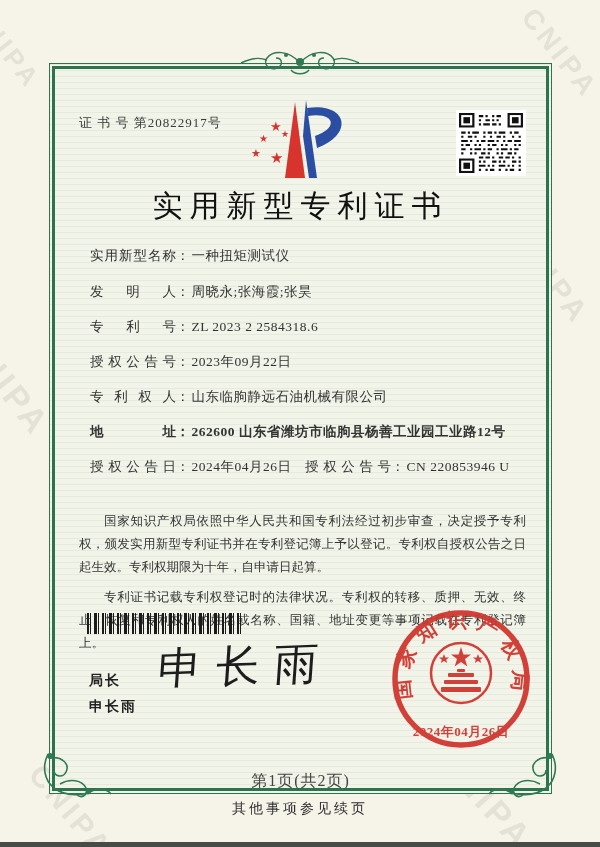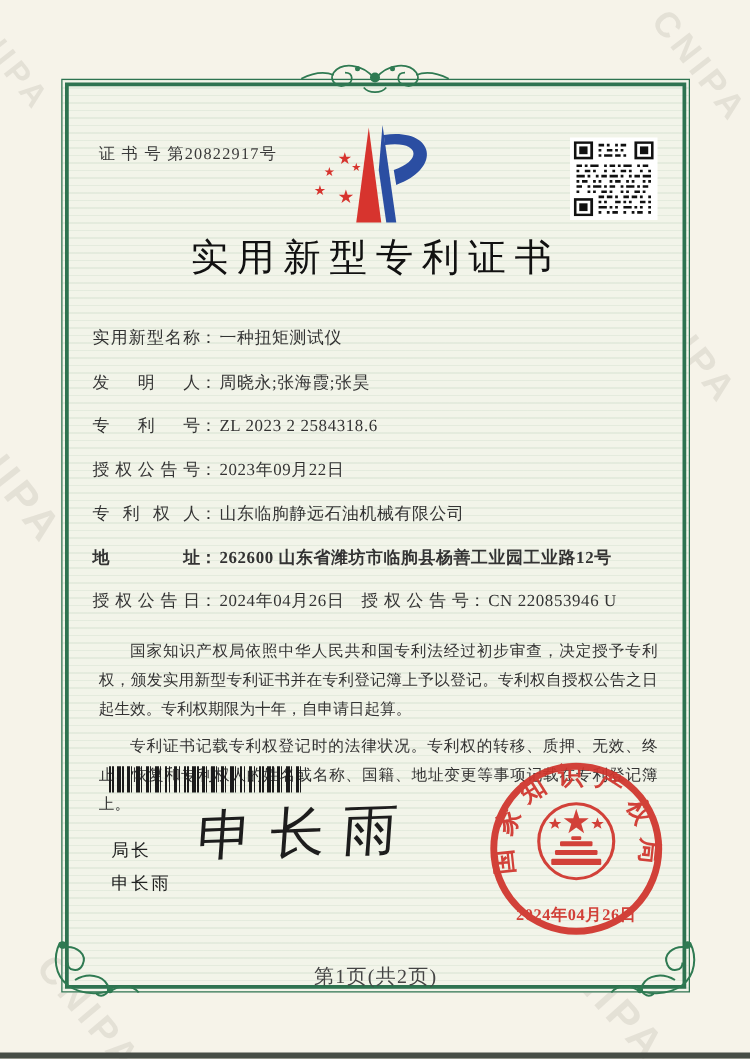--- a/index.html
+++ b/index.html
@@ -19,38 +19,38 @@
   .frame::before{content:'';position:absolute;inset:2px;border:3px solid #2e7350;pointer-events:none;}
   .cert-no{position:absolute;left:29px;top:38px;font-size:13px;letter-spacing:1px;color:#3a3a3a;margin-top:12px;}
   
   .logo{position:absolute;left:193px;top:32px;width:118px;height:88px;}
   .logo .star{position:absolute;color:#d7342e;line-height:1;}
   
   .qr{position:absolute;left:406px;top:46px;width:70px;height:66px;background:#fff;padding:3px;box-sizing:border-box;}
   .title{position:absolute;left:0;top:122px;width:100%;text-align:center;
          font-size:30px;font-weight:normal;letter-spacing:7px;color:#111;}
   
-  .frow{position:absolute;left:24px;width:452px;font-size:13.5px;color:#333;white-space:nowrap;margin-top:14px;}
+  .frow{position:absolute;left:40px;width:452px;font-size:13.5px;color:#333;white-space:nowrap;}
   .flabel{display:inline-block;width:86px;text-align:justify;text-align-last:justify;vertical-align:top;}
   .fcolon{display:inline-block;margin-right:2px;}
   .fval{letter-spacing:0.5px;}
   .fpair2{position:absolute;left:215px;top:0;}
   
   .paras{position:absolute;left:29px;top:446px;width:447px;font-size:12.5px;line-height:23px;
          color:#333;text-align:justify;}
   .paras p{margin:0 0 7px 0;text-indent:2em;}
   
   .barcode{position:absolute;left:37px;top:549px;width:154px;height:21px;
     background:repeating-linear-gradient(90deg,
       #1b1b1b 0 2px,rgba(0,0,0,0) 2px 3px,
       #1b1b1b 3px 4px,rgba(0,0,0,0) 4px 7px,
       #1b1b1b 7px 10px,rgba(0,0,0,0) 10px 11px,
       #1b1b1b 11px 12px,rgba(0,0,0,0) 12px 15px);}
   .director{position:absolute;left:39px;top:603px;font-family:"Liberation Sans","DejaVu Sans",sans-serif;
-            font-size:14px;font-weight:normal;color:#222;letter-spacing:2px;line-height:26px;}
+            font-size:14px;font-weight:bold;color:#222;letter-spacing:2px;line-height:26px;}
   .signature{position:absolute;left:108px;top:573px;font-size:44px;color:#1d1d1d;
              letter-spacing:14px;transform:rotate(-2deg) skewX(-6deg);white-space:nowrap;}
   .seal{position:absolute;left:336px;top:543px;width:150px;height:150px;opacity:0.93;}
   .page-num{position:absolute;left:0;top:707px;width:100%;text-align:center;font-size:16px;color:#444;letter-spacing:1px;}
   .footer-note{position:absolute;left:0;top:800px;width:100%;text-align:center;z-index:1;
                font-size:14px;letter-spacing:3px;color:#2e2e2e;}
   .orn{position:absolute;z-index:2;pointer-events:none;}
   .scan-edge{position:absolute;left:0;bottom:0;width:600px;height:5px;background:#474d46;z-index:3;}
 </style>
 </head>
@@ -212,15 +212,16 @@
     <g fill="none" stroke="#2f7a52" stroke-width="1.6">
       <path d="M8,4 C2,16 4,30 14,38 C26,47 44,46 54,40"></path>
       <path d="M10,8 C22,6 30,14 26,22 C23,28 14,27 14,20"></path>
       <path d="M20,34 C30,28 42,30 46,38 C49,44 42,49 37,45"></path>
       <path d="M54,40 C62,38 68,40 71,44"></path>
     </g>
     <circle cx="10" cy="6" r="3" fill="#2f7a52"></circle>
     <circle cx="48" cy="42" r="2.5" fill="#2f7a52"></circle>
   </svg>
 
+  <div class="footer-note">其他事项参见续页</div>
 
   <div class="scan-edge"></div>
 </div>
 
 </body></html>

